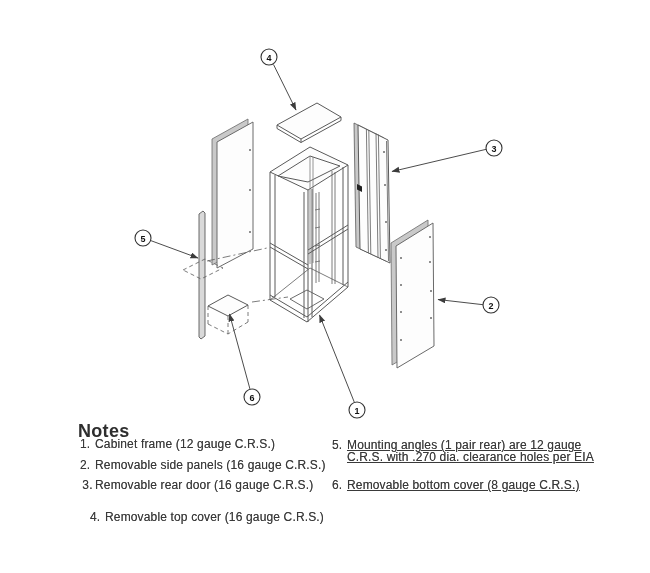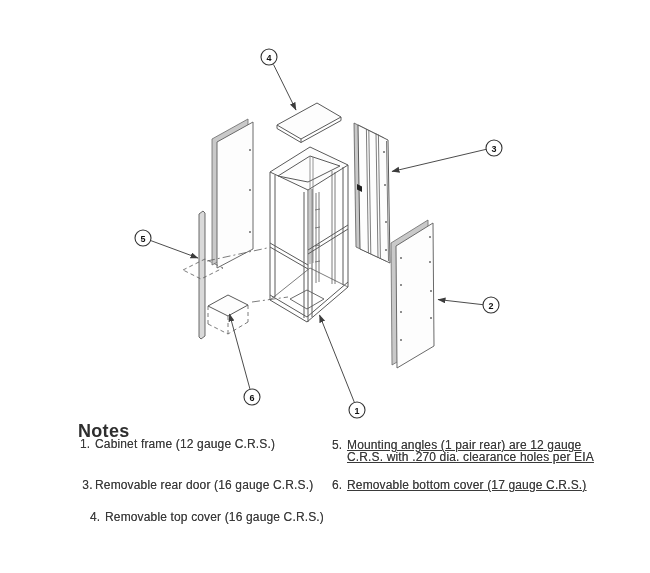--- a/index.html
+++ b/index.html
@@ -169,28 +169,31 @@
         <text x="357" y="413.5">1</text>
       </g>
     </g>
   </svg>
 
   <div class="notes-heading">Notes</div>
 
   <div class="note-item li1">
     <span class="num">1.</span><span>Cabinet frame (12 gauge C.R.S.)</span>
   </div>
+  <div class="note-item li2">
+    <span class="num">2.</span><span>Removable side panels (16 gauge C.R.S.)</span>
+  </div>
   <div class="note-item li3">
     <span class="num">3.</span><span>Removable rear door (16 gauge C.R.S.)</span>
   </div>
   <div class="note-item li4">
     <span class="num">4.</span><span>Removable top cover (16 gauge C.R.S.)</span>
   </div>
 
   <div class="note-item right ri5">
     <div><span class="num">5.</span><span>Mounting angles (1 pair rear) are 12 gauge</span></div>
     <div class="note-cont">C.R.S. with .270 dia. clearance holes per EIA</div>
   </div>
   <div class="note-item right ri6">
-    <span class="num">6.</span><span>Removable bottom cover (17 gauge C.R.S.)</span>
+    <span class="num">6.</span><span>Removable bottom cover (8 gauge C.R.S.)</span>
   </div>
 
 </div>
 
 </body></html>

